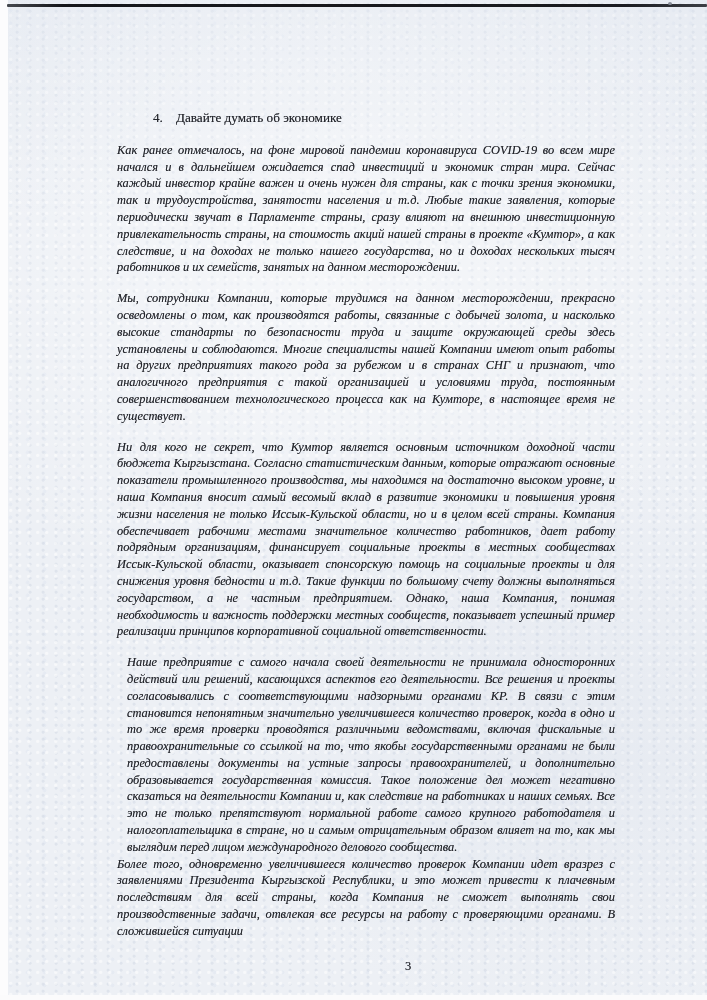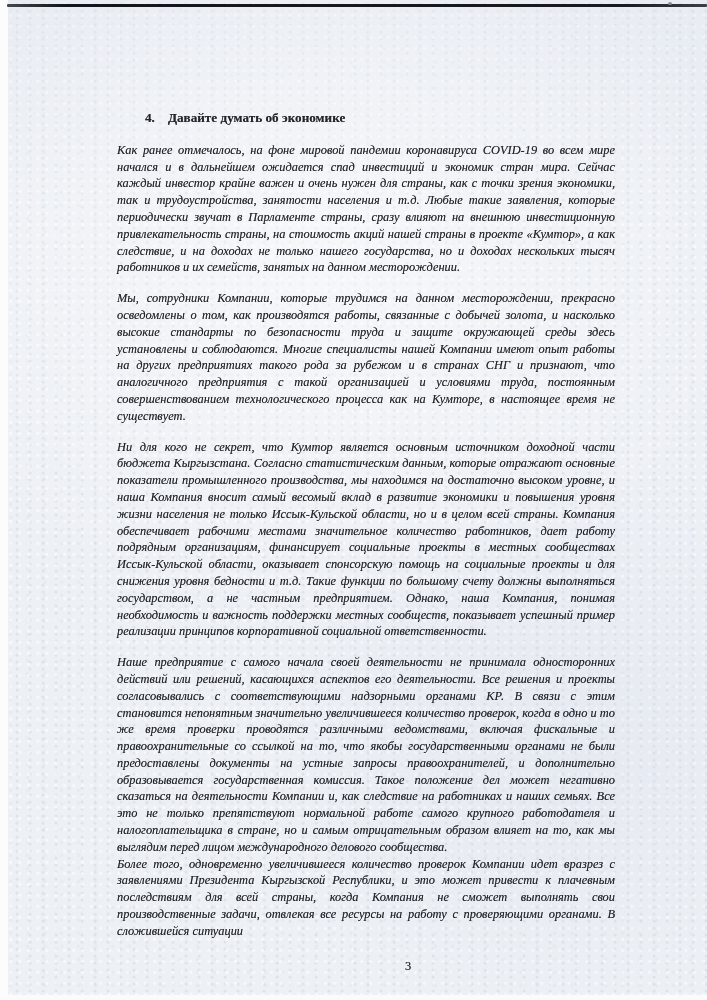--- a/index.html
+++ b/index.html
@@ -60,28 +60,28 @@
     left: 117px;
     top: 110px;
     width: 498px;
     color: #23252b;
     font-size: 12.4px;
     line-height: 16.8px;
     text-align: justify;
     text-shadow: 0 0 0.5px rgba(35,37,43,0.55);
   }
   .heading {
-    margin: 0 0 15px 28px;
+    margin: 0 0 15px 36px;
     font-size: 13.2px;
-    font-weight: bold;
+    font-weight: normal;
     text-align: left;
   }
   .h-num { margin-right: 13px; }
   .para { margin: 0 0 14px 0; font-style: italic; }
-  .para.no-gap { margin-bottom: 0; }
+  .para.no-gap { margin-bottom: 0; margin-left: 10px; }
   .page-number {
     margin-top: 18px;
     margin-left: 288px;
     width: 20px;
     text-align: left;
     font-size: 12.5px;
     text-shadow: 0 0 0.5px rgba(35,37,43,0.55);
   }
 </style>
 </head>

